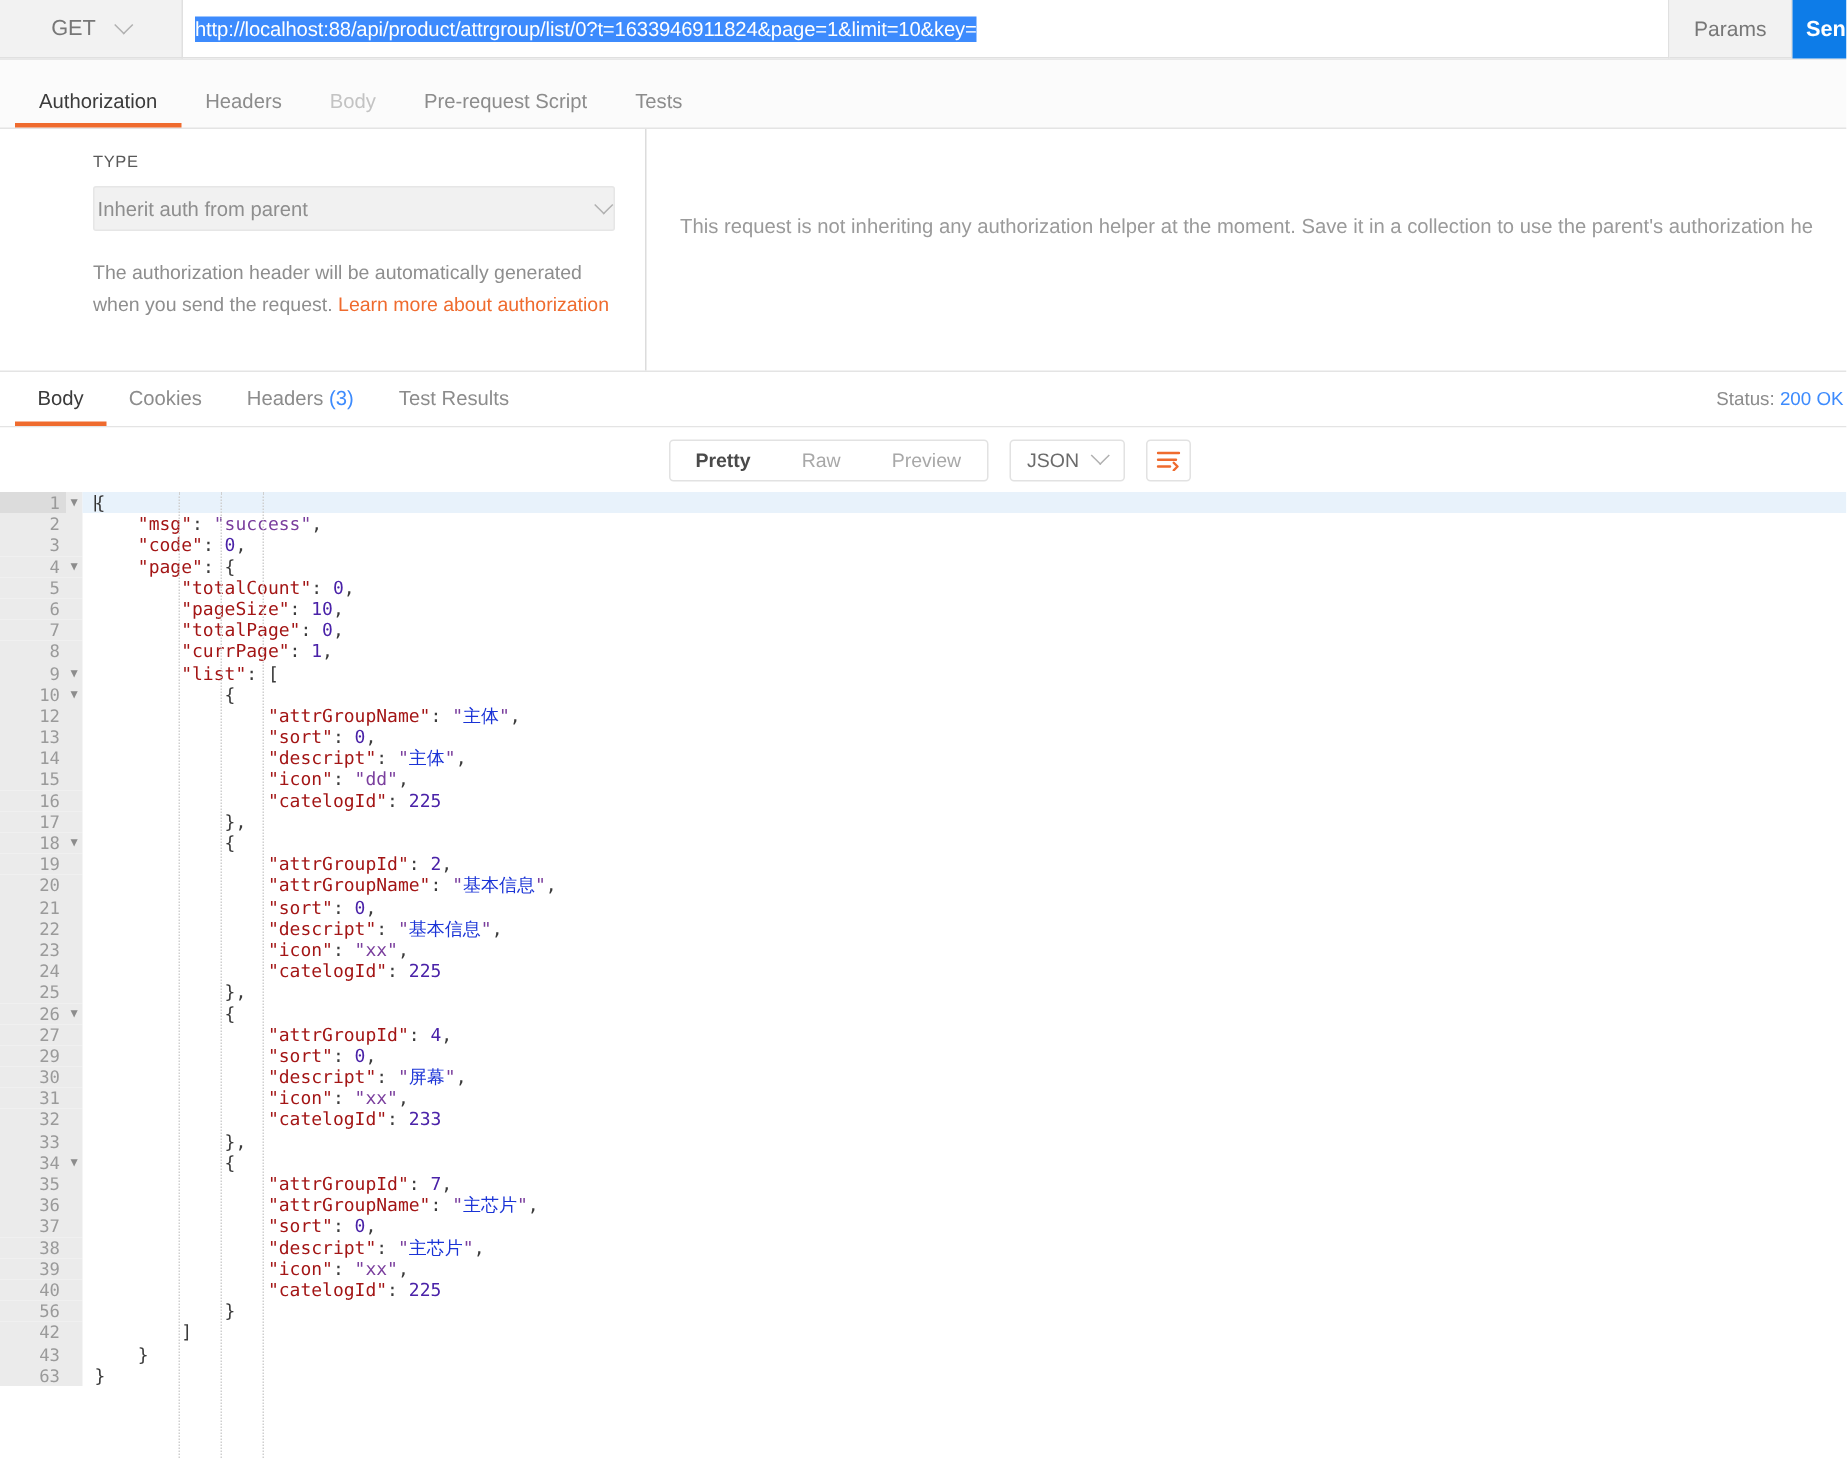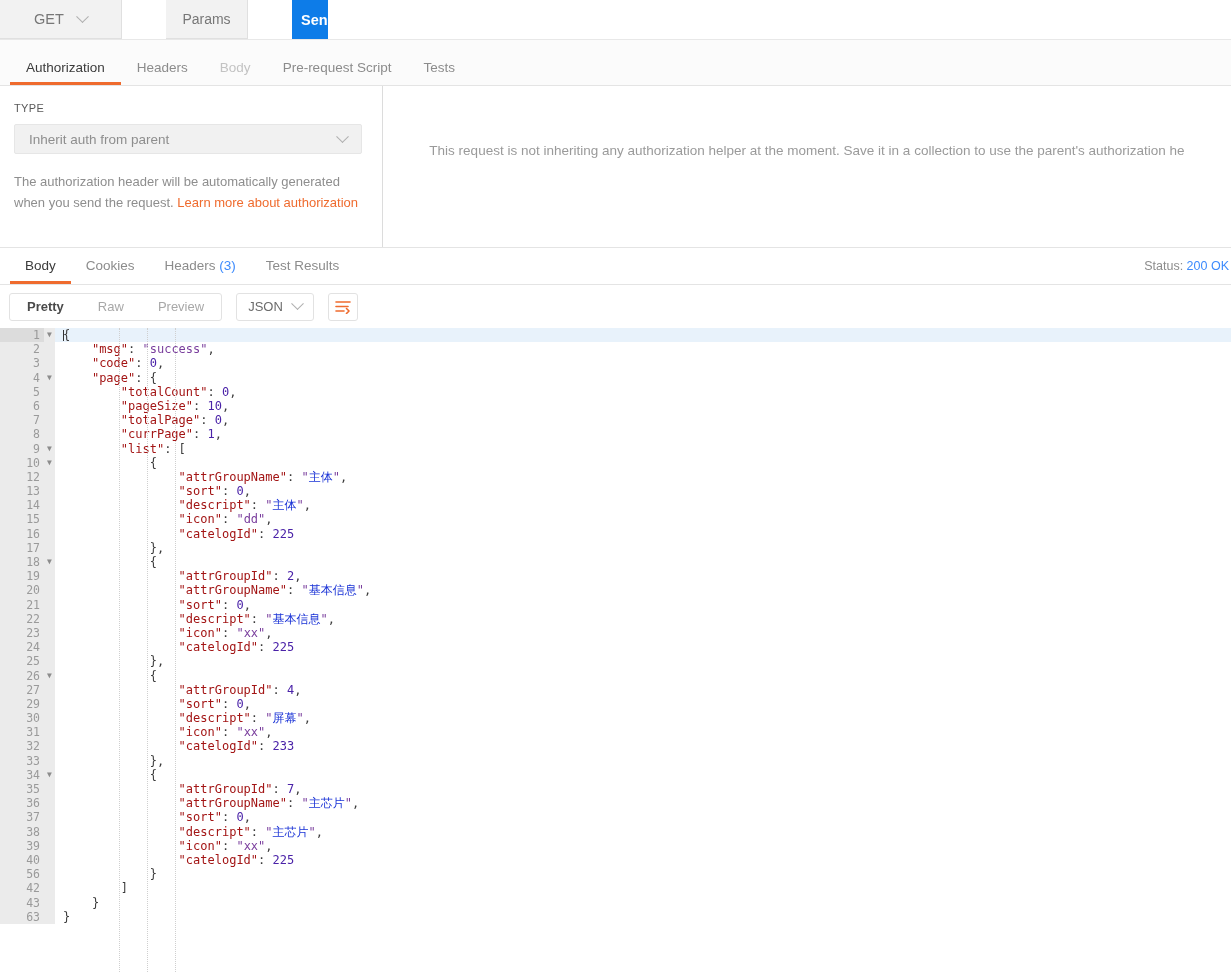--- a/index.html
+++ b/index.html
@@ -10,21 +10,20 @@
     overflow: hidden;
   }
 
   
   .request-bar {
     display: flex;
     align-items: stretch;
     height: 40px;
     background: #ffffff;
     border-bottom: 1px solid #e8e8e8;
-    gap: 44px;
   }
   .method-select {
     width: 122px;
     display: flex;
     align-items: center;
     justify-content: center;
     gap: 14px;
     background: #f2f2f2;
     border: 1px solid #e0e0e0;
     border-left: none;
@@ -112,35 +111,36 @@
   .auth-area {
     display: flex;
     height: 162px;
     background: #ffffff;
     border-bottom: 1px solid #e4e4e4;
   }
   .auth-left {
     width: 383px;
     padding: 16px 20px 0 14px;
     border-right: 1px solid #dcdcdc;
+    margin-left: 48px;
   }
   .type-label {
     font-size: 11px;
     color: #595959;
     letter-spacing: 0.4px;
     margin-bottom: 10px;
   }
   .type-select {
     height: 30px;
     background: #f1f1f1;
     border: 1px solid #e6e6e6;
     border-radius: 2px;
     display: flex;
     align-items: center;
-    padding: 0 14px;
+    padding: 0 2px;
     font-size: 13.5px;
     color: #8e8e8e;
     cursor: pointer;
   }
   .type-select .lbl { flex: 1; }
   .auth-desc {
     margin-top: 17px;
     font-size: 13px;
     color: #8e8e8e;
     line-height: 21px;
@@ -188,20 +188,21 @@
   .status-val { color: #3d8bfd; }
 
   
   .view-bar {
     display: flex;
     align-items: center;
     gap: 14px;
     height: 43px;
     padding-left: 9px;
     background: #ffffff;
+    justify-content: center;
   }
   .seg {
     display: flex;
     border: 1px solid #e2e2e2;
     border-radius: 3px;
     overflow: hidden;
     height: 28px;
   }
   .seg div {
     padding: 0 17px;
@@ -299,20 +300,23 @@
   }
 </style>
 </head>
 <body>
 
 <div class="request-bar">
   <div class="method-select">
     <span>GET</span>
     <span class="chev"></span>
   </div>
+  <div class="url-wrap">
+    <span class="url-text">http://localhost:88/api/product/attrgroup/list/0?t=1633946911824&amp;page=1&amp;limit=10&amp;key=</span>
+  </div>
   <div class="params-btn">Params</div>
   <div class="send-btn">Send</div>
 </div>
 
 <div class="req-tabs" id="request-tabs">
     <div class="rtab active">Authorization</div>
     <div class="rtab">Headers</div>
     <div class="rtab disabled">Body</div>
     <div class="rtab">Pre-request Script</div>
     <div class="rtab">Tests</div>

